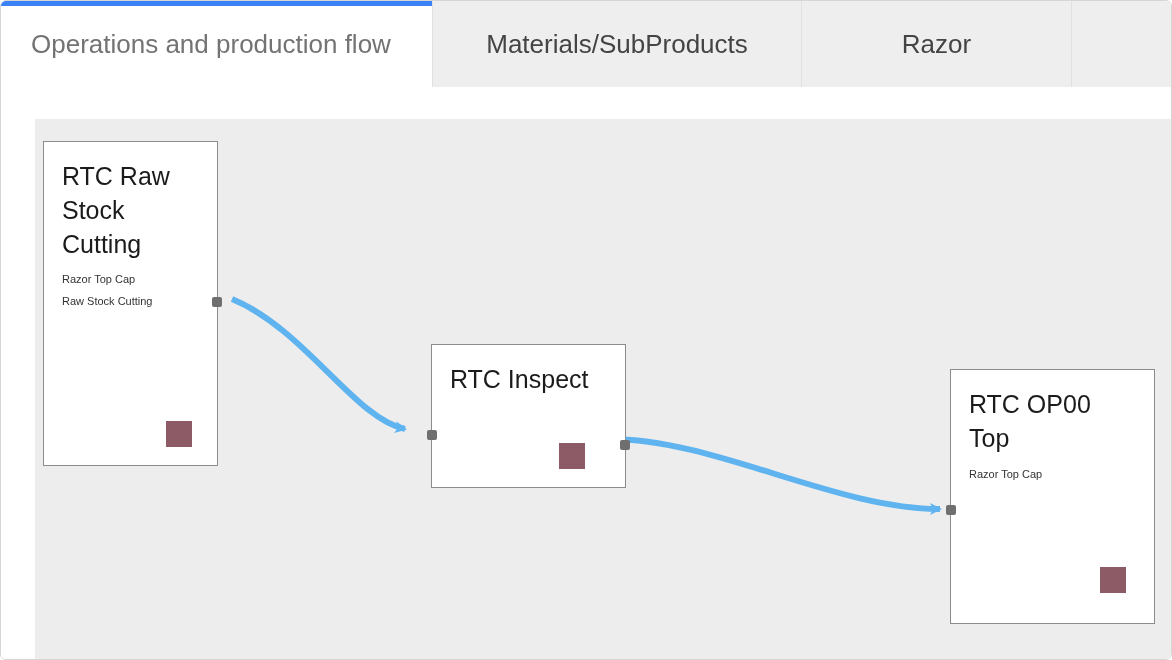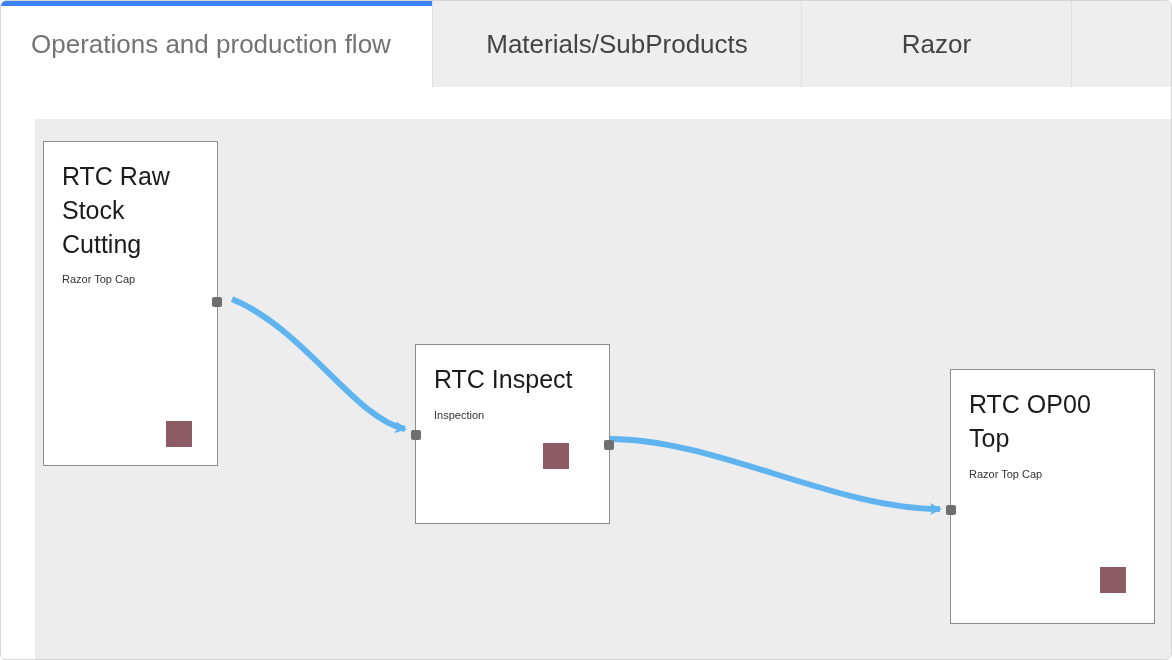--- a/index.html
+++ b/index.html
@@ -128,27 +128,27 @@
             <path d="M0,0 L12,6 L0,12 L3,6 Z" fill="#5fb4f0"></path>
           </marker>
         </defs>
         <path d="M 197 180  C 270 210, 320 300, 370 310" stroke="#5fb4f0" stroke-width="6" fill="none" marker-end="url(#arrow)"></path>
         <path d="M 575 320  C 680 320, 800 390, 905 390" stroke="#5fb4f0" stroke-width="6" fill="none" marker-end="url(#arrow)"></path>
       </svg>
 
       <div class="node" style="left:8px; top:22px; width:175px; height:325px;">
         <div class="title">RTC Raw Stock Cutting</div>
         <div class="line">Razor Top Cap</div>
+        <div class="line">Raw Stock Cutting</div>
         <div class="swatch" style="right:25px; bottom:18px;"></div>
         <div class="port" style="right:-5px; top:155px;"></div>
       </div>
 
-      <div class="node" style="left:380px; top:225px; width:195px; height:180px;">
+      <div class="node" style="left:396px; top:225px; width:195px; height:144px;">
         <div class="title">RTC Inspect</div>
-        <div class="line">Inspection</div>
         <div class="swatch" style="right:40px; top:98px;"></div>
         <div class="port" style="left:-5px; top:85px;"></div>
         <div class="port" style="right:-5px; top:95px;"></div>
       </div>
 
       <div class="node" style="left:915px; top:250px; width:205px; height:255px;">
         <div class="title">RTC OP00 Top</div>
         <div class="line">Razor Top Cap</div>
         <div class="swatch" style="right:28px; bottom:30px;"></div>
         <div class="port" style="left:-5px; top:135px;"></div>

